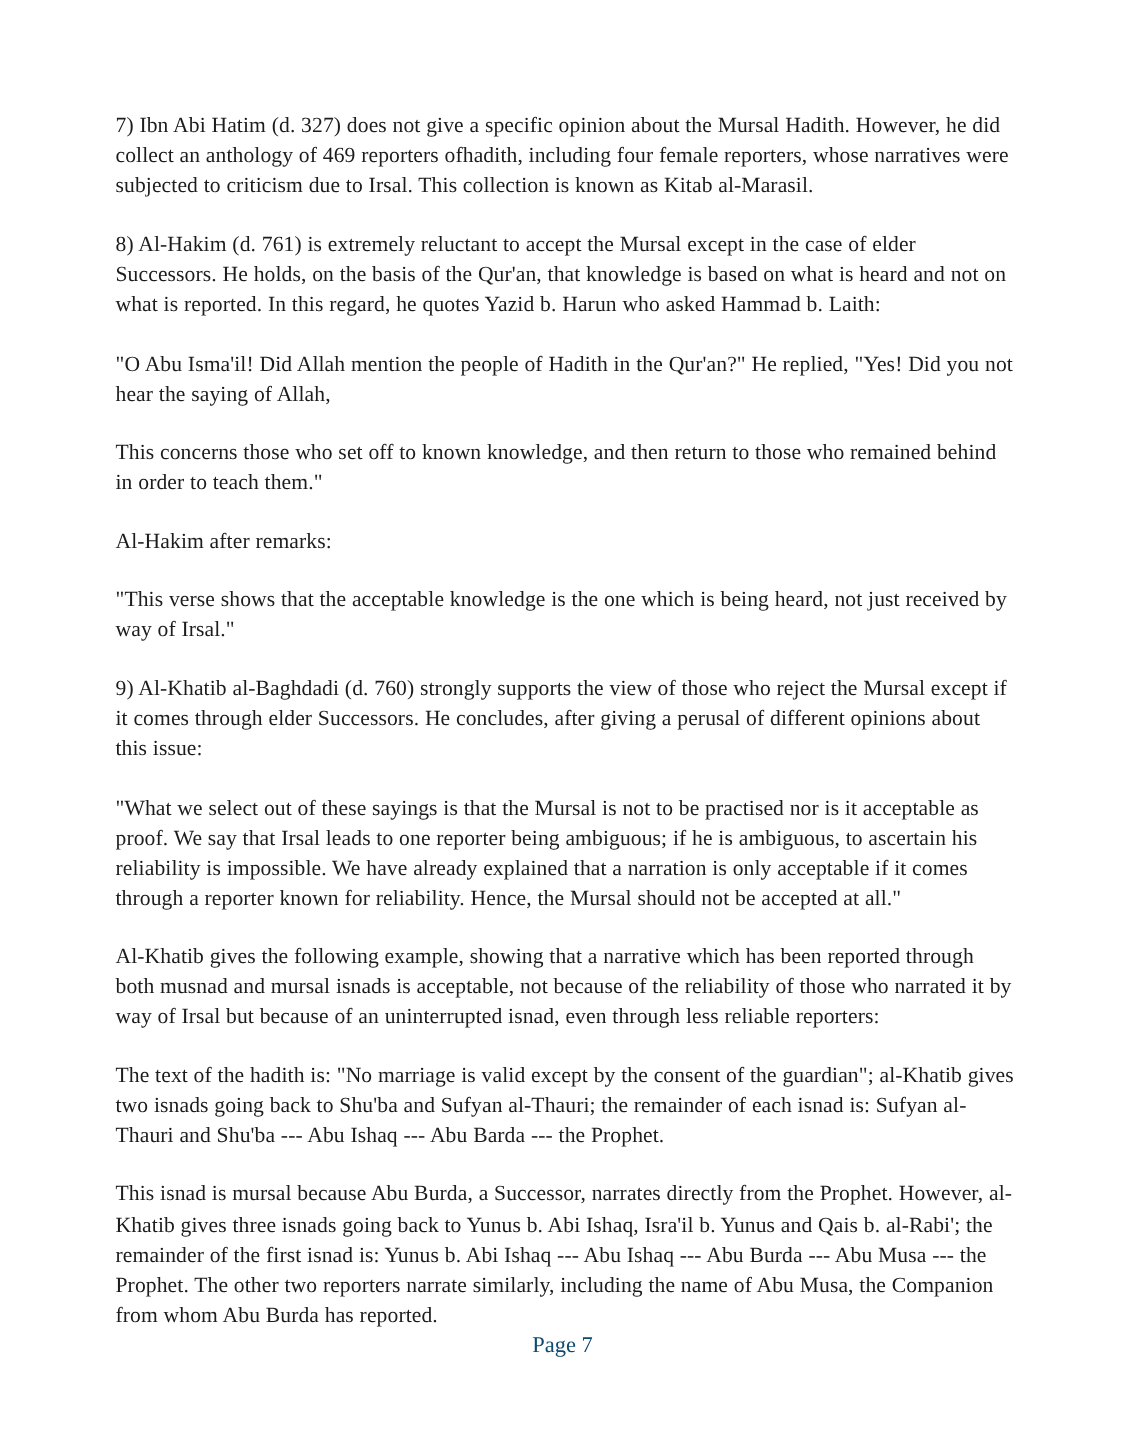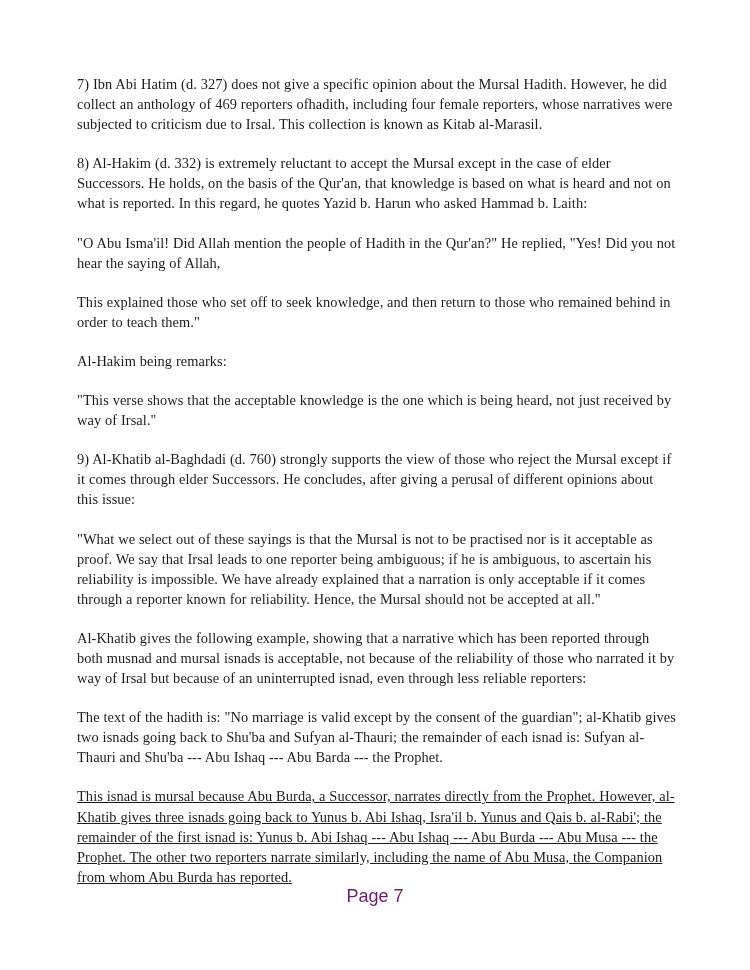--- a/index.html
+++ b/index.html
@@ -39,55 +39,54 @@
     line-height: 20.1px;
     text-align: left;
     margin: 0 0 19px 0;
     color: #1c1c1c;
     letter-spacing: 0.005em;
     word-spacing: 0.01em;
   }
 
   .para:last-child {
     margin-bottom: 0;
-    text-decoration: underline;
   }
 
   #footer {
     position: absolute;
     left: 0;
     top: 888px;
     width: 750px;
     text-align: center;
   }
 
   #footer .folio {
-    font-size: 18px;
+    font-size: 15px;
     line-height: 17px;
-    color: #701a75;
-    font-family: Liberation Sans, sans-serif;
+    color: #0c4a6e;
+    font-family: Liberation Serif, serif;
   }
 </style>
 </head>
 <body>
 
 <div id="page">
 
   <div id="text-column">
 
     <p class="para">7) Ibn Abi Hatim (d. 327) does not give a specific opinion about the Mursal Hadith. However, he did collect an anthology of 469 reporters ofhadith, including four female reporters, whose narratives were subjected to criticism due to Irsal. This collection is known as Kitab al-Marasil.</p>
 
-    <p class="para">8) Al-Hakim (d. 332) is extremely reluctant to accept the Mursal except in the case of elder Successors. He holds, on the basis of the Qur'an, that knowledge is based on what is heard and not on what is reported. In this regard, he quotes Yazid b. Harun who asked Hammad b. Laith:</p>
+    <p class="para">8) Al-Hakim (d. 761) is extremely reluctant to accept the Mursal except in the case of elder Successors. He holds, on the basis of the Qur'an, that knowledge is based on what is heard and not on what is reported. In this regard, he quotes Yazid b. Harun who asked Hammad b. Laith:</p>
 
     <p class="para">"O Abu Isma'il! Did Allah mention the people of Hadith in the Qur'an?" He replied, "Yes! Did you not hear the saying of Allah,</p>
 
 
-    <p class="para">This explained those who set off to seek knowledge, and then return to those who remained behind in order to teach them."</p>
+    <p class="para">This concerns those who set off to known knowledge, and then return to those who remained behind in order to teach them."</p>
 
-    <p class="para">Al-Hakim being remarks:</p>
+    <p class="para">Al-Hakim after remarks:</p>
 
     <p class="para">"This verse shows that the acceptable knowledge is the one which is being heard, not just received by way of Irsal."</p>
 
     <p class="para">9) Al-Khatib al-Baghdadi (d. 760) strongly supports the view of those who reject the Mursal except if it comes through elder Successors. He concludes, after giving a perusal of different opinions about this issue:</p>
 
     <p class="para">"What we select out of these sayings is that the Mursal is not to be practised nor is it acceptable as proof. We say that Irsal leads to one reporter being ambiguous; if he is ambiguous, to ascertain his reliability is impossible. We have already explained that a narration is only acceptable if it comes through a reporter known for reliability. Hence, the Mursal should not be accepted at all."</p>
 
     <p class="para">Al-Khatib gives the following example, showing that a narrative which has been reported through both musnad and mursal isnads is acceptable, not because of the reliability of those who narrated it by way of Irsal but because of an uninterrupted isnad, even through less reliable reporters:</p>
 
     <p class="para">The text of the hadith is: "No marriage is valid except by the consent of the guardian"; al-Khatib gives two isnads going back to Shu'ba and Sufyan al-Thauri; the remainder of each isnad is: Sufyan al-Thauri and Shu'ba --- Abu Ishaq --- Abu Barda --- the Prophet.</p>

